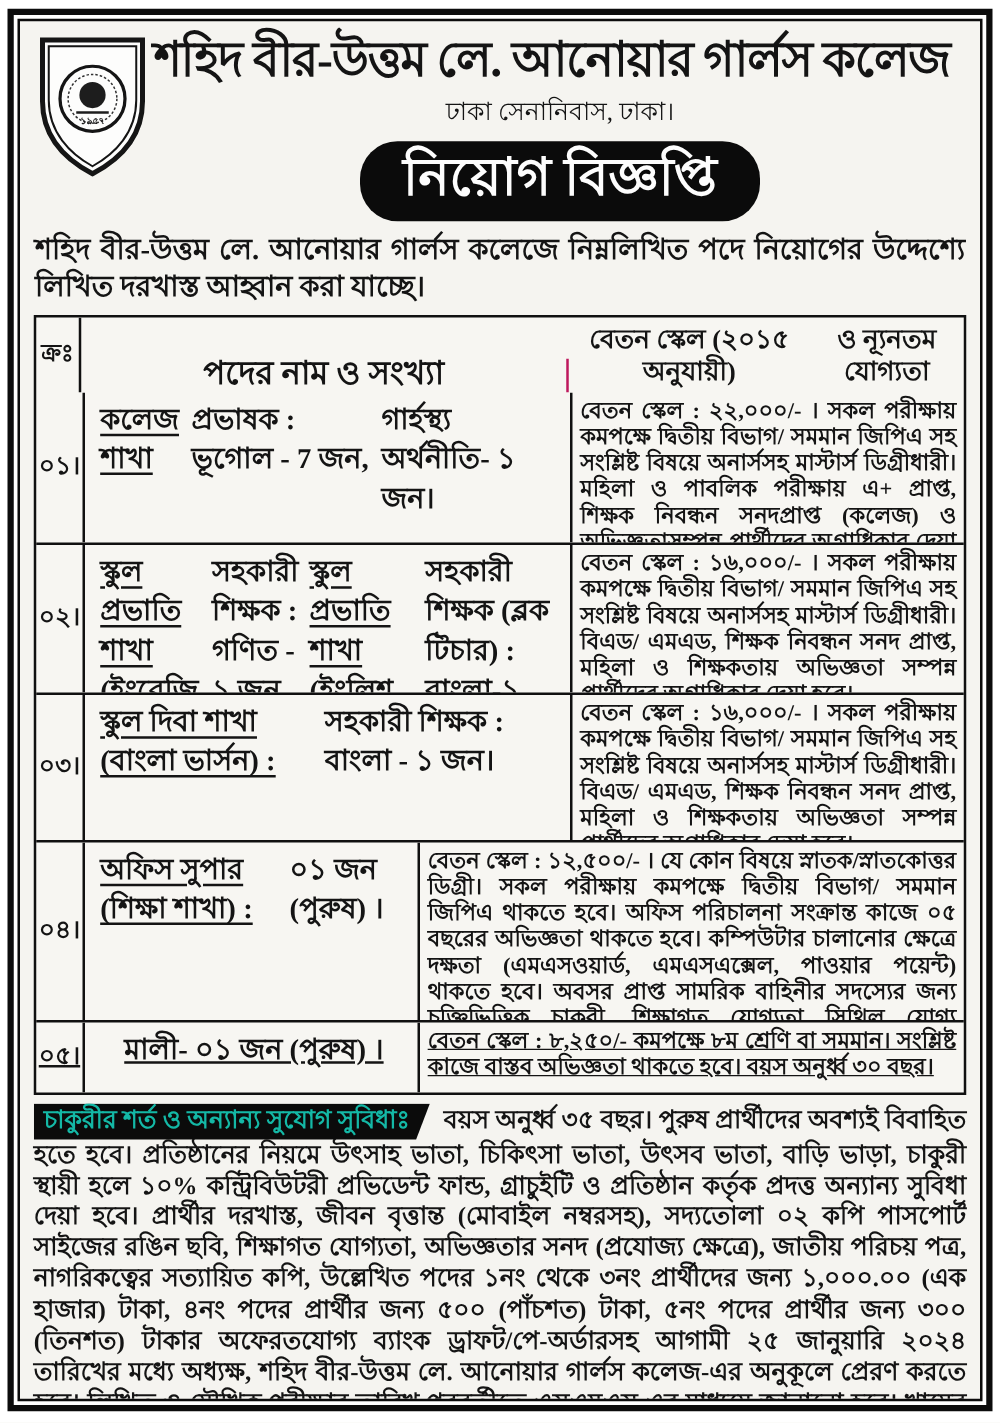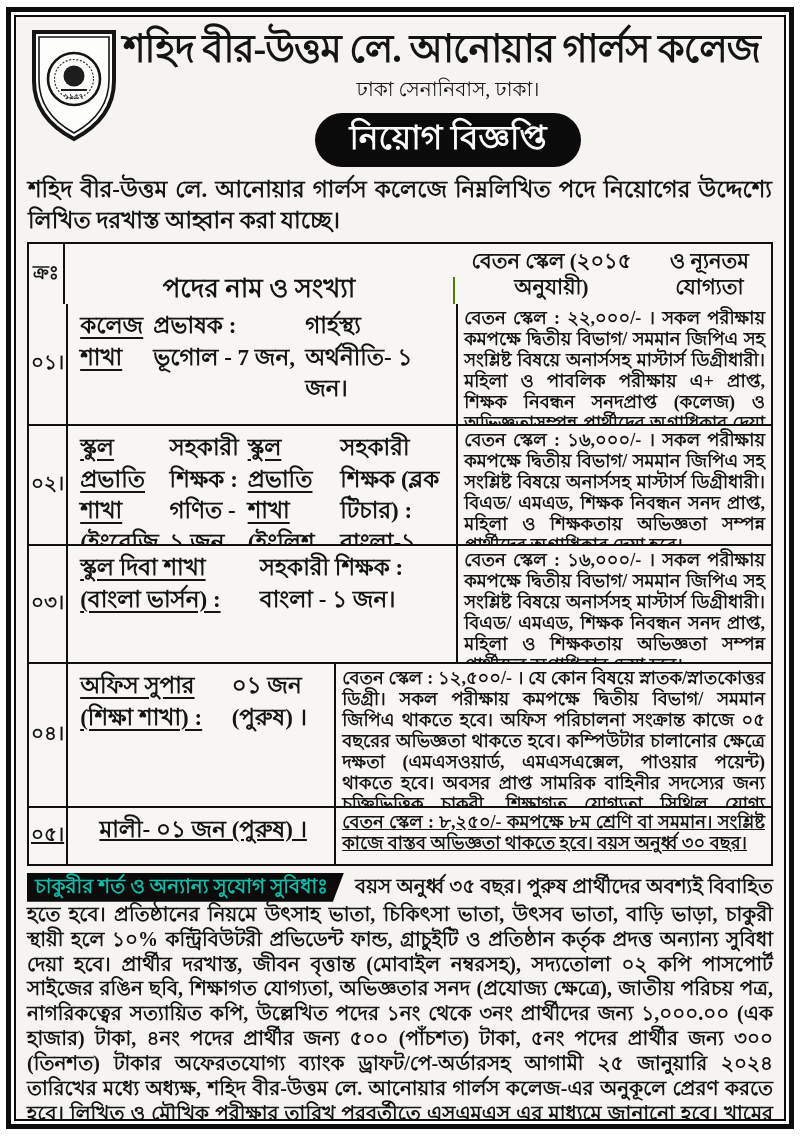--- a/index.html
+++ b/index.html
@@ -22,21 +22,21 @@
   .crest { position:absolute; left:12px; top:10px; width:92px; height:118px; }
   .head-text { margin-left:96px; text-align:center; }
   .college-name {
     font-size:39px; font-weight:bold; line-height:1.15; letter-spacing:-1px;
     white-space:nowrap; transform:scaleX(.98); transform-origin:left center;
   }
   .location { font-size:20px; font-weight:normal; margin-top:2px; }
   .badge-wrap { text-align:center; margin-top:6px; }
   .notice-badge {
     display:inline-block; background:#0b0b0b; color:#fdfdfd;
-    font-size:33px; font-weight:bold; line-height:1.1;
+    font-size:42px; font-weight:bold; line-height:1.1;
     padding:7px 34px 11px 34px; border-radius:30px;
   }
   
   .intro {
     margin:8px 12px 6px 12px; font-size:23px; font-weight:bold;
     line-height:1.32; text-align:justify;
   }
   
   .jobs-table {
     margin:4px 11px 0 11px; border:2px solid #101010; background:#f7f6f2;
@@ -56,21 +56,21 @@
   .c-post.narrow { flex:0 0 268px; }
   .pline { font-size:23px; font-weight:bold; line-height:1.38; }
   .pline.u { text-decoration:underline; text-underline-offset:4px; text-decoration-thickness:2px; }
   .c-desc {
     flex:1 1 auto; padding:4px 6px 2px 6px; font-size:18px; font-weight:600;
     line-height:1.165; text-align:justify;
   }
   .thead { font-weight:bold; }
   .thead .c-serial { font-size:19px; }
   .h-post {
-    flex:0 0 390px; border-right:2px solid #4d7c0f; display:flex;
+    flex:0 0 390px; border-right:2px solid #be185d; display:flex;
     align-items:center; justify-content:center; font-size:26px; font-weight:bold;margin-top:33px;
   }
   .h-pay {
     flex:1 1 auto; display:flex; flex-direction:row; align-items:center;
     justify-content:center; font-size:21px; font-weight:bold; line-height:1.25;
     text-align:center;
   }
   
   .conditions {
     margin:7px 11px 0 11px; font-size:20px; font-weight:600; line-height:1.245;

